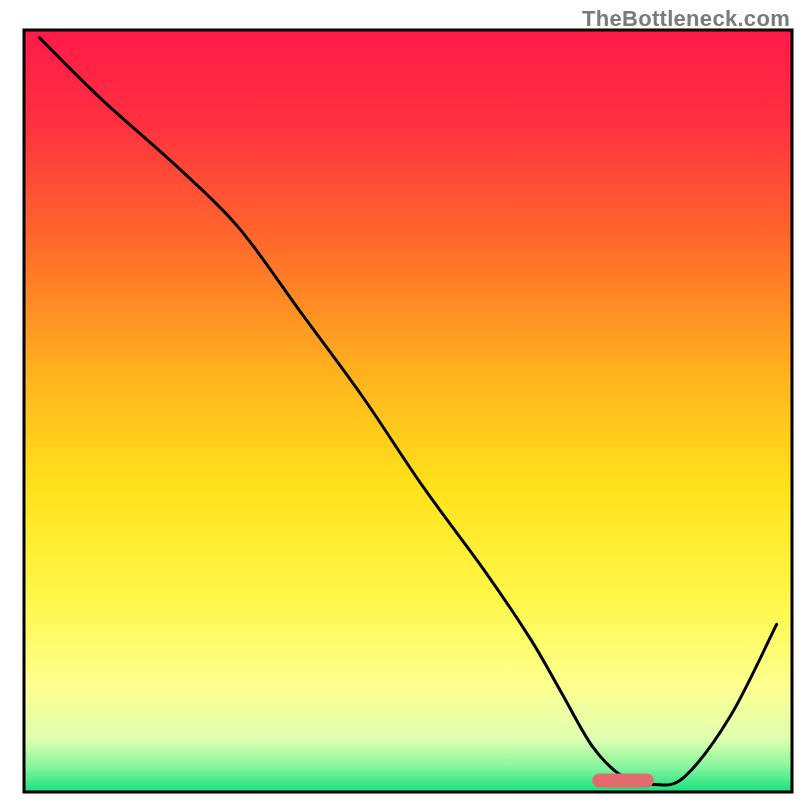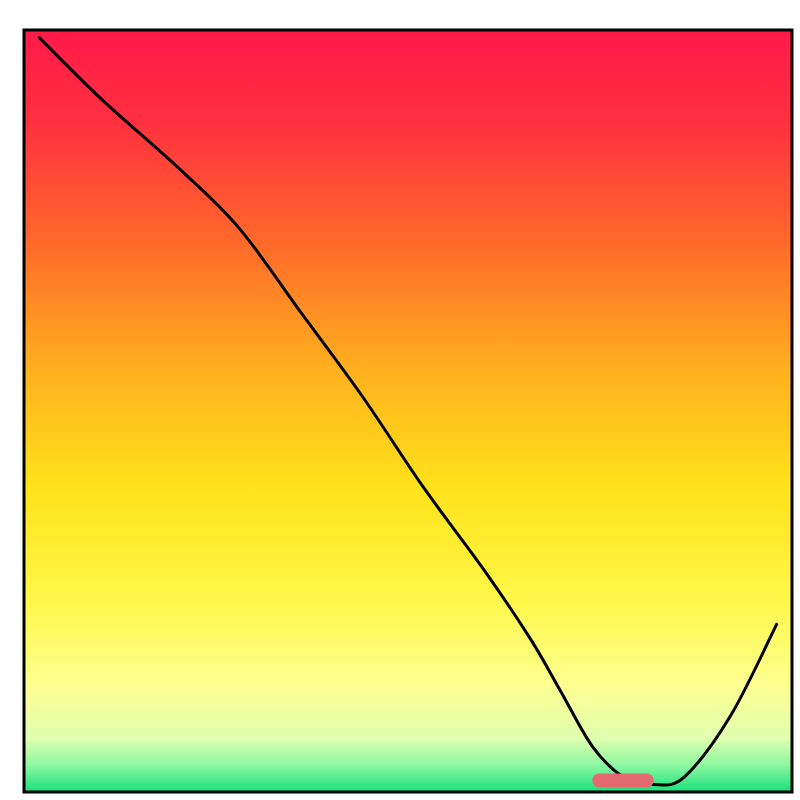--- a/index.html
+++ b/index.html
@@ -29,20 +29,21 @@
     position: absolute;
     left: 0;
     top: 0;
   }
 </style>
 </head>
 <body>
 
 <div class="frame">
 
+  <div class="watermark">TheBottleneck.com</div>
 
   <svg class="chart" width="800" height="800" viewBox="0 0 800 800">
     <defs>
       <linearGradient id="bg-grad" x1="0" y1="0" x2="0" y2="1">
           <stop offset="0%" stop-color="#ff1a49"></stop>
           <stop offset="12%" stop-color="#ff3040"></stop>
           <stop offset="28.000000000000004%" stop-color="#ff6a2a"></stop>
           <stop offset="45%" stop-color="#ffb21e"></stop>
           <stop offset="60%" stop-color="#ffe21a"></stop>
           <stop offset="75%" stop-color="#fff84a"></stop>

